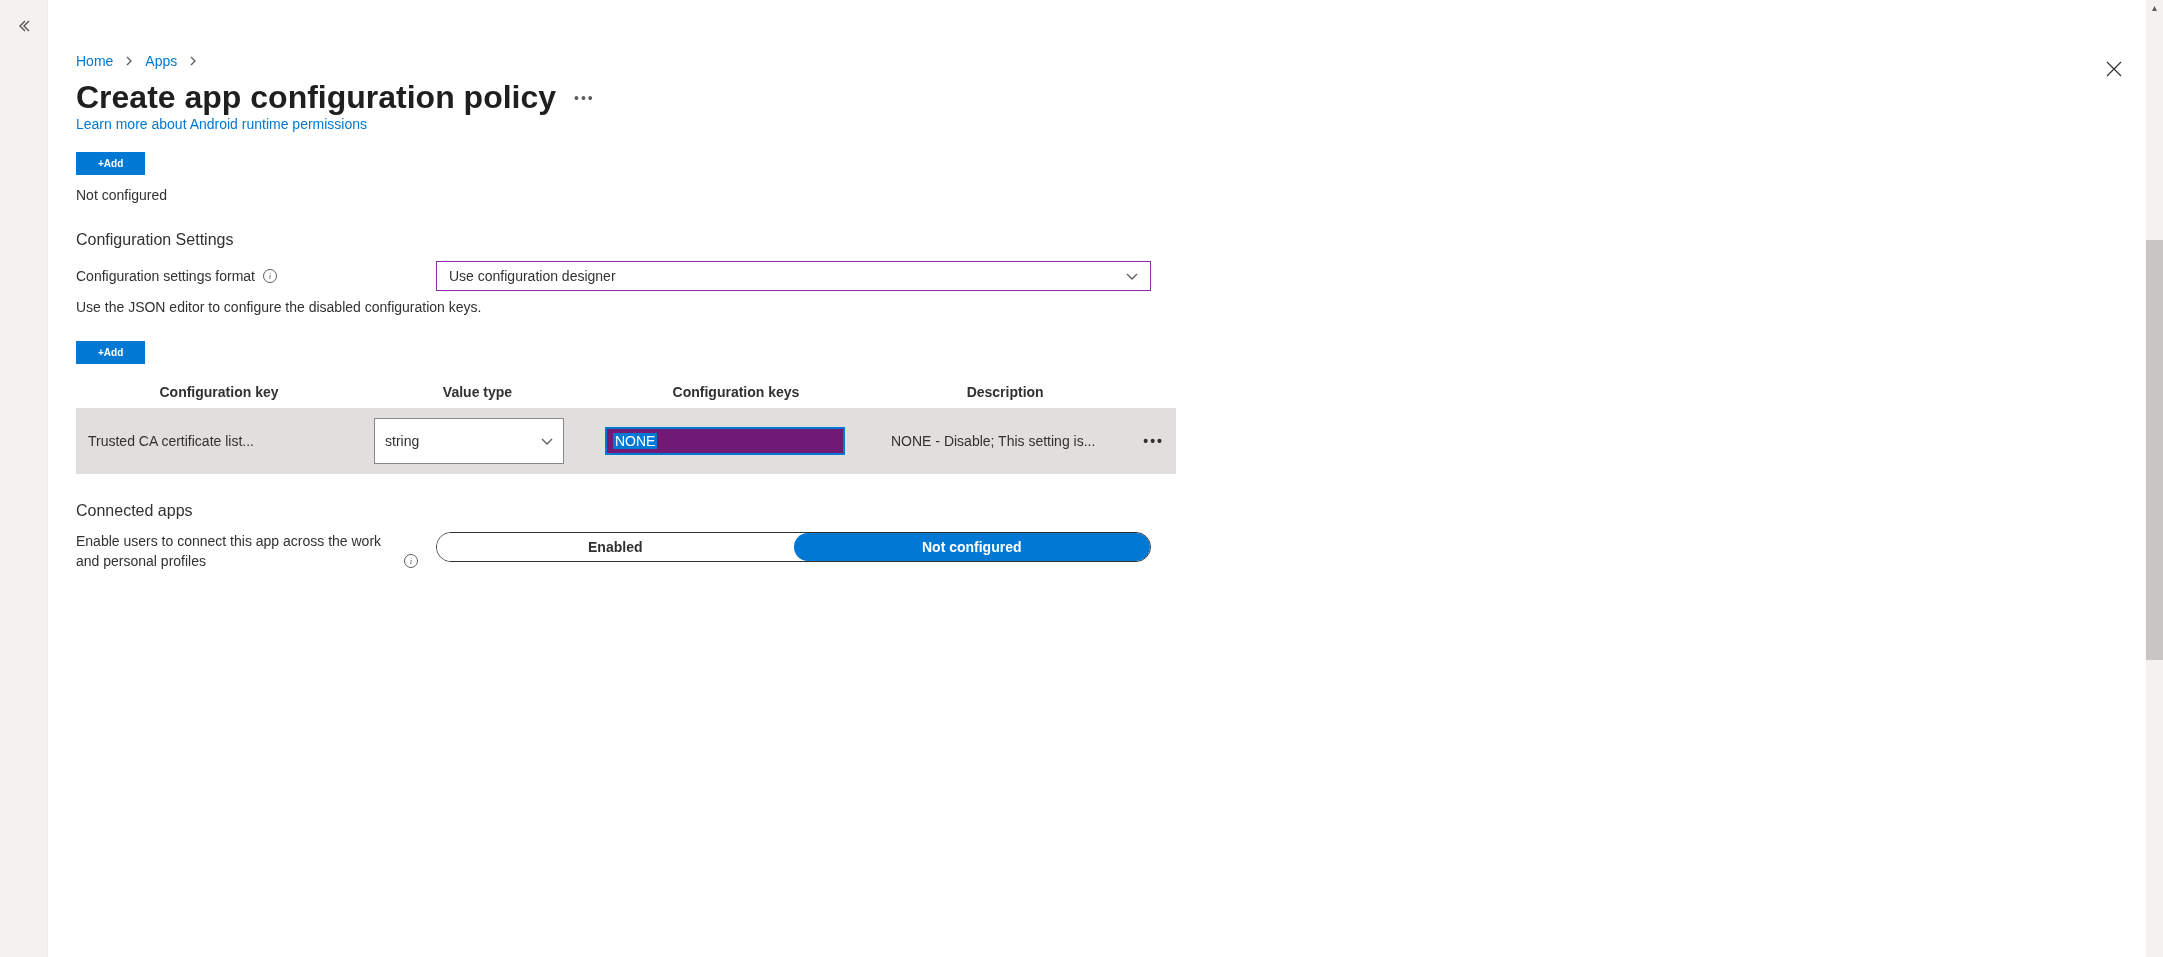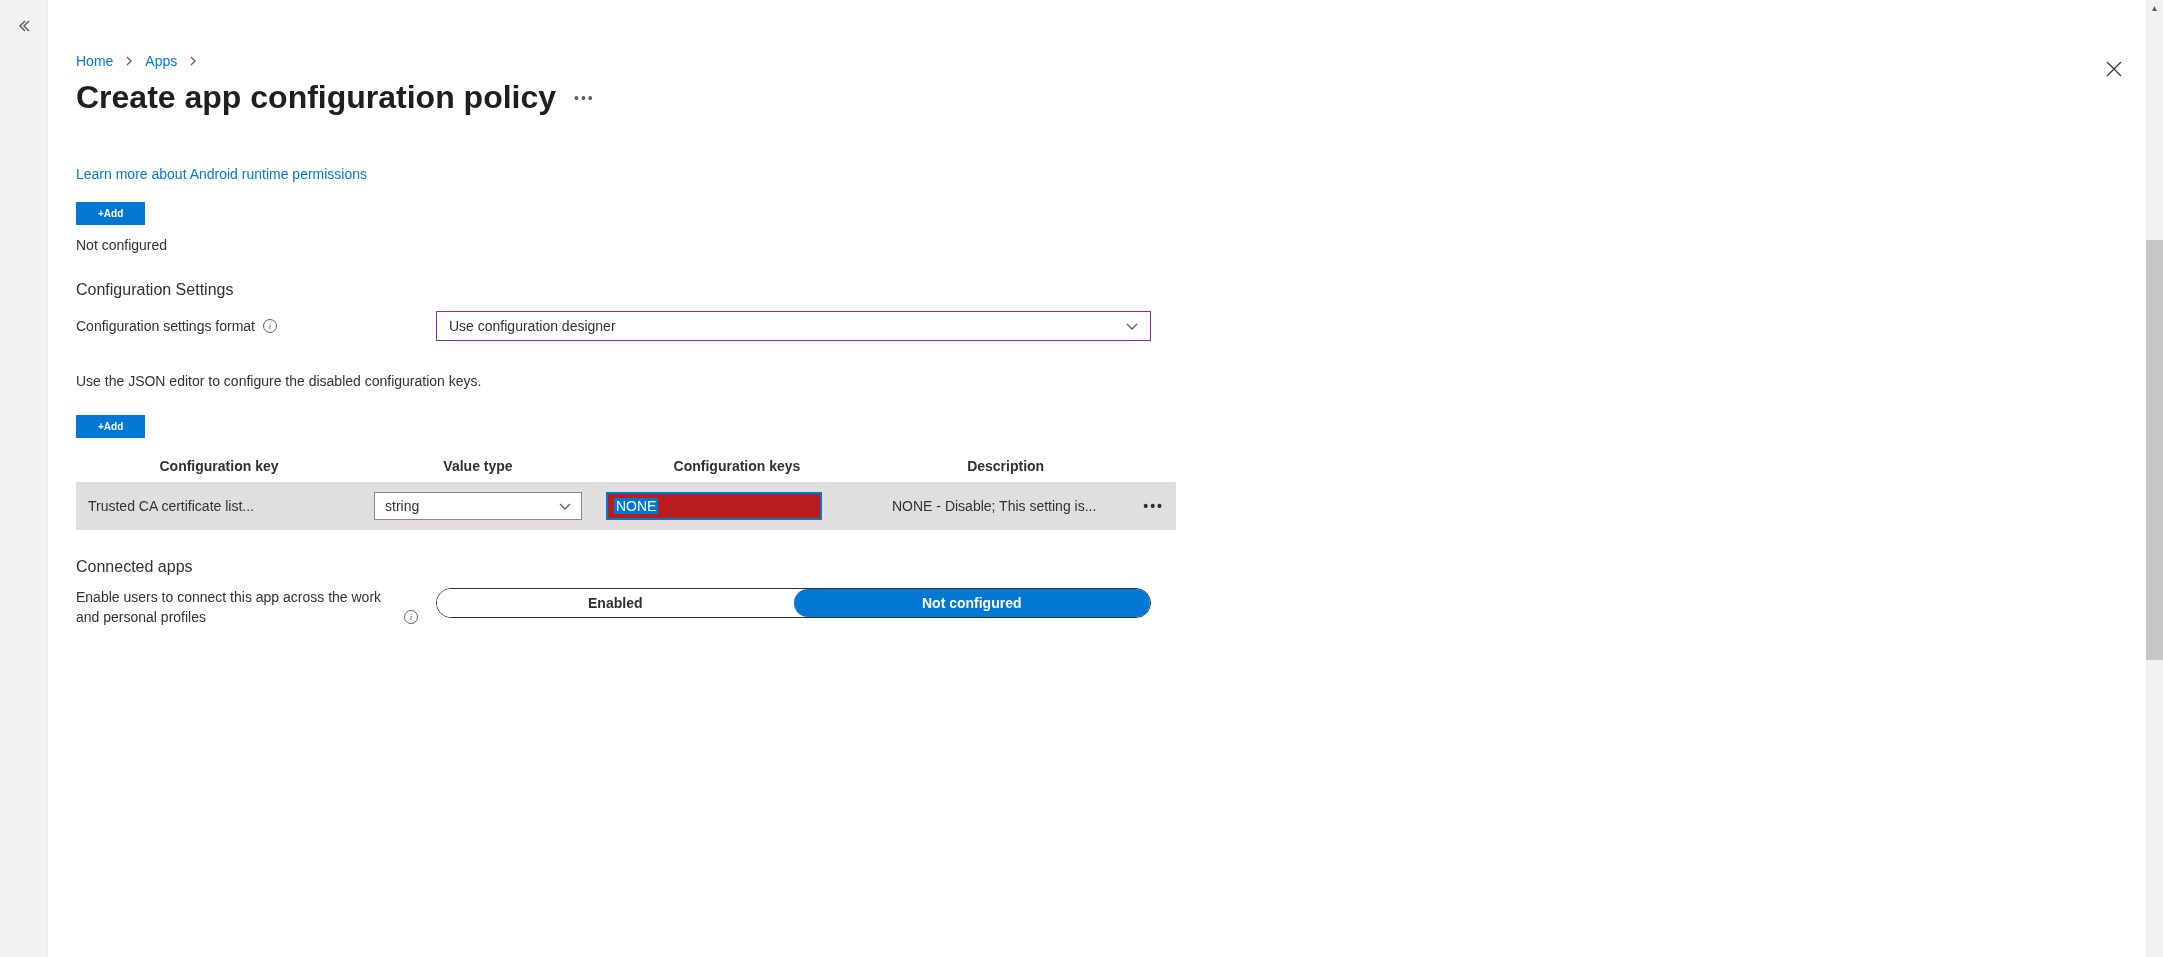--- a/index.html
+++ b/index.html
@@ -41,21 +41,20 @@
     }
     .breadcrumb a {
       color: #0078d4;
       text-decoration: none;
     }
     .breadcrumb .sep { color: #605e5c; }
     .title-row {
       display: flex;
       align-items: center;
       gap: 18px;
-      margin-bottom: 50px;
     }
     .page-title {
       font-size: 32px;
       font-weight: 600;
       color: #201f1e;
     }
     .title-ellipsis { color: #605e5c; letter-spacing: 2px; cursor: pointer; font-size:14px; }
     .close-btn {
       position: absolute;
       top: 60px;
@@ -89,21 +88,21 @@
     }
     .section-heading {
       font-size: 16px;
       font-weight: 400;
       color: #323130;
       margin-bottom: 12px;
     }
     .form-row {
       display: flex;
       align-items: center;
-      margin-bottom: 32px;
+      margin-bottom: 8px;
       text-align: center;
     }
     .form-label {
       width: 360px;
       display: flex;
       align-items: center;
       gap: 8px;
       font-size: 14px;
     }
     .info-icon {
@@ -157,30 +156,30 @@
     .config-table tbody td {
       padding: 10px 12px;
       vertical-align: middle;
     }
     .vt-select {
       display: inline-flex;
       align-items: center;
       justify-content: space-between;
       border: 1px solid #8a8886;
       background: #fff;
-      padding: 5px 10px;
-      width: 208px;
+      padding: 14px 10px;
+      width: 190px;
       font-size: 14px;
       cursor: pointer;
     }
     .cv-input {
       border: 2px solid #0078d4;
-      background: #b91c1c;
+      background: #701a75;
       padding: 4px 6px;
-      width: 216px;
+      width: 240px;
       font-size: 14px;
       display: inline-block;
     }
     .cv-input .selected-text {
       background: #0078d4;
       color: #fff;
       padding: 0 2px;
     }
     .row-ellipsis {
       letter-spacing: 2px;

